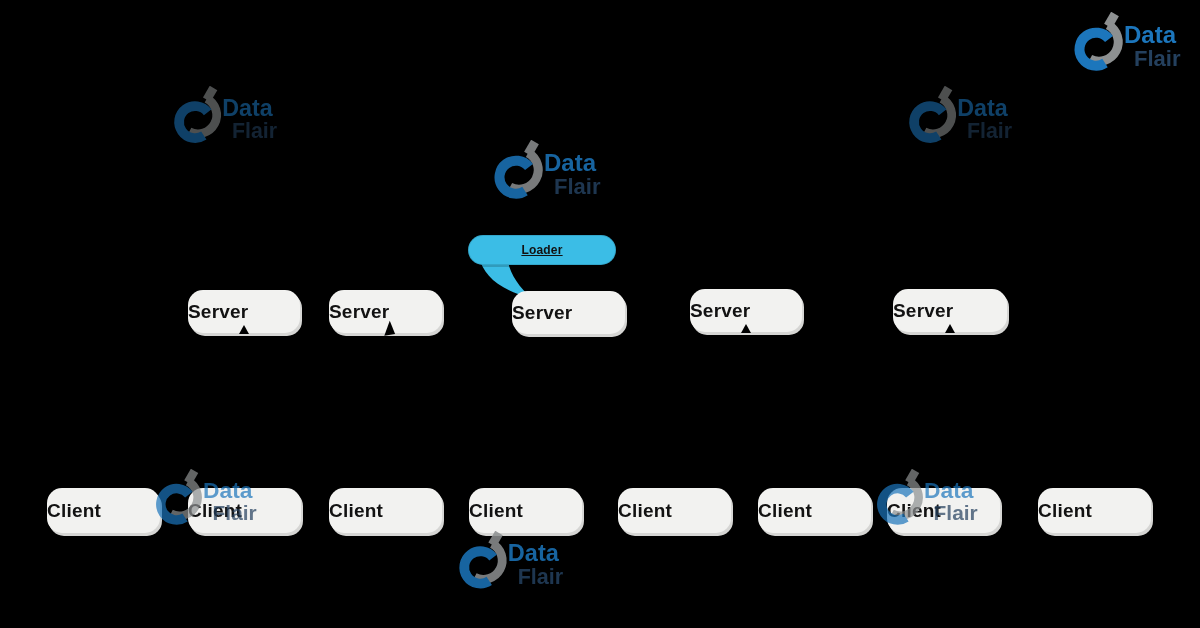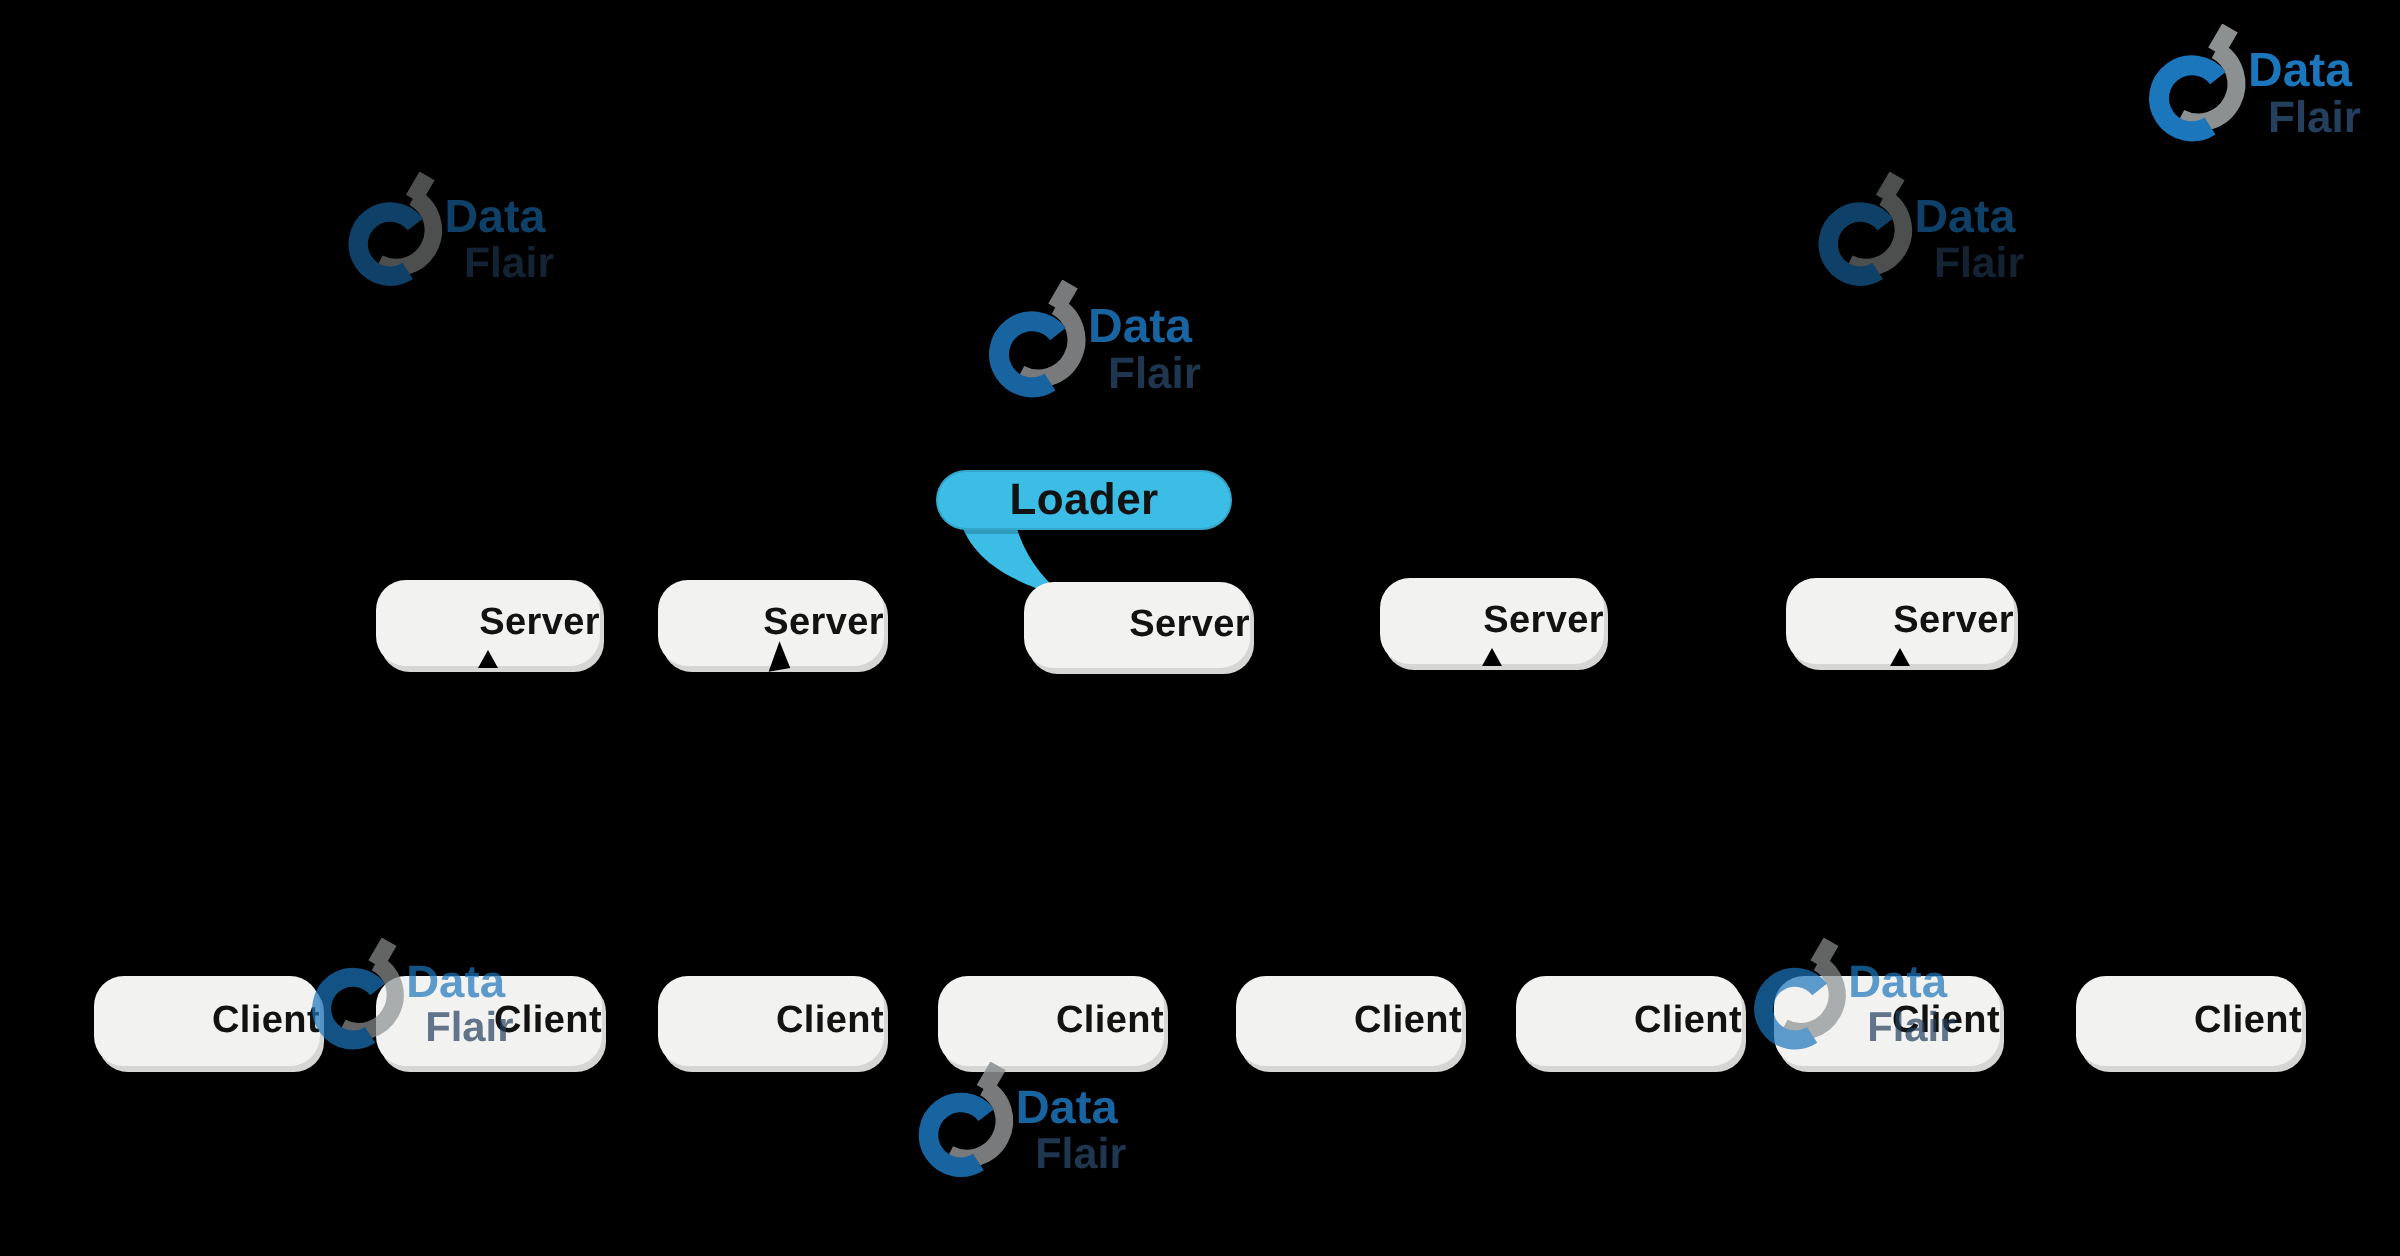--- a/index.html
+++ b/index.html
@@ -7,32 +7,32 @@
     position:relative;width:1200px;height:628px;overflow:hidden;
     background:var(--bg,#000);
     font-family:"Liberation Sans",sans-serif;
   }
   #tail-layer{position:absolute;left:0;top:0;z-index:1;}
   .node{
     position:absolute;z-index:2;
     background:var(--node-fill,#f2f2f0);
     border-radius:15px;
     box-shadow:2px 3px 0 var(--node-shadow,#d6d6d4);
-    display:flex;align-items:center;justify-content:flex-end;
+    display:flex;align-items:center;justify-content:flex-start;
   }
   .node-label{
     font-weight:bold;font-size:19px;letter-spacing:0.2px;
     color:var(--node-text,#121212);
   }
   #loader{
     position:absolute;z-index:2;border-radius:15px;
     display:flex;align-items:center;justify-content:center;
     box-shadow:inset 0 0 0 1px rgba(0,0,0,0.12), 0 2px 0 rgba(0,0,0,0.18);
   }
-  #loader .node-label{font-size:22px;}
+  #loader .node-label{font-size:12px;text-decoration:underline;}
   .tail{
     position:absolute;bottom:-1px;left:50%;margin-left:-5px;
     width:0;height:0;
     border-left:5px solid transparent;
     border-right:5px solid transparent;
     border-bottom:9px solid #000;
   }
   .tail-big{
     border-left-width:8px;border-right-width:3px;border-bottom-width:14px;
     transform:rotate(-10deg);margin-left:-3px;bottom:-2px;

